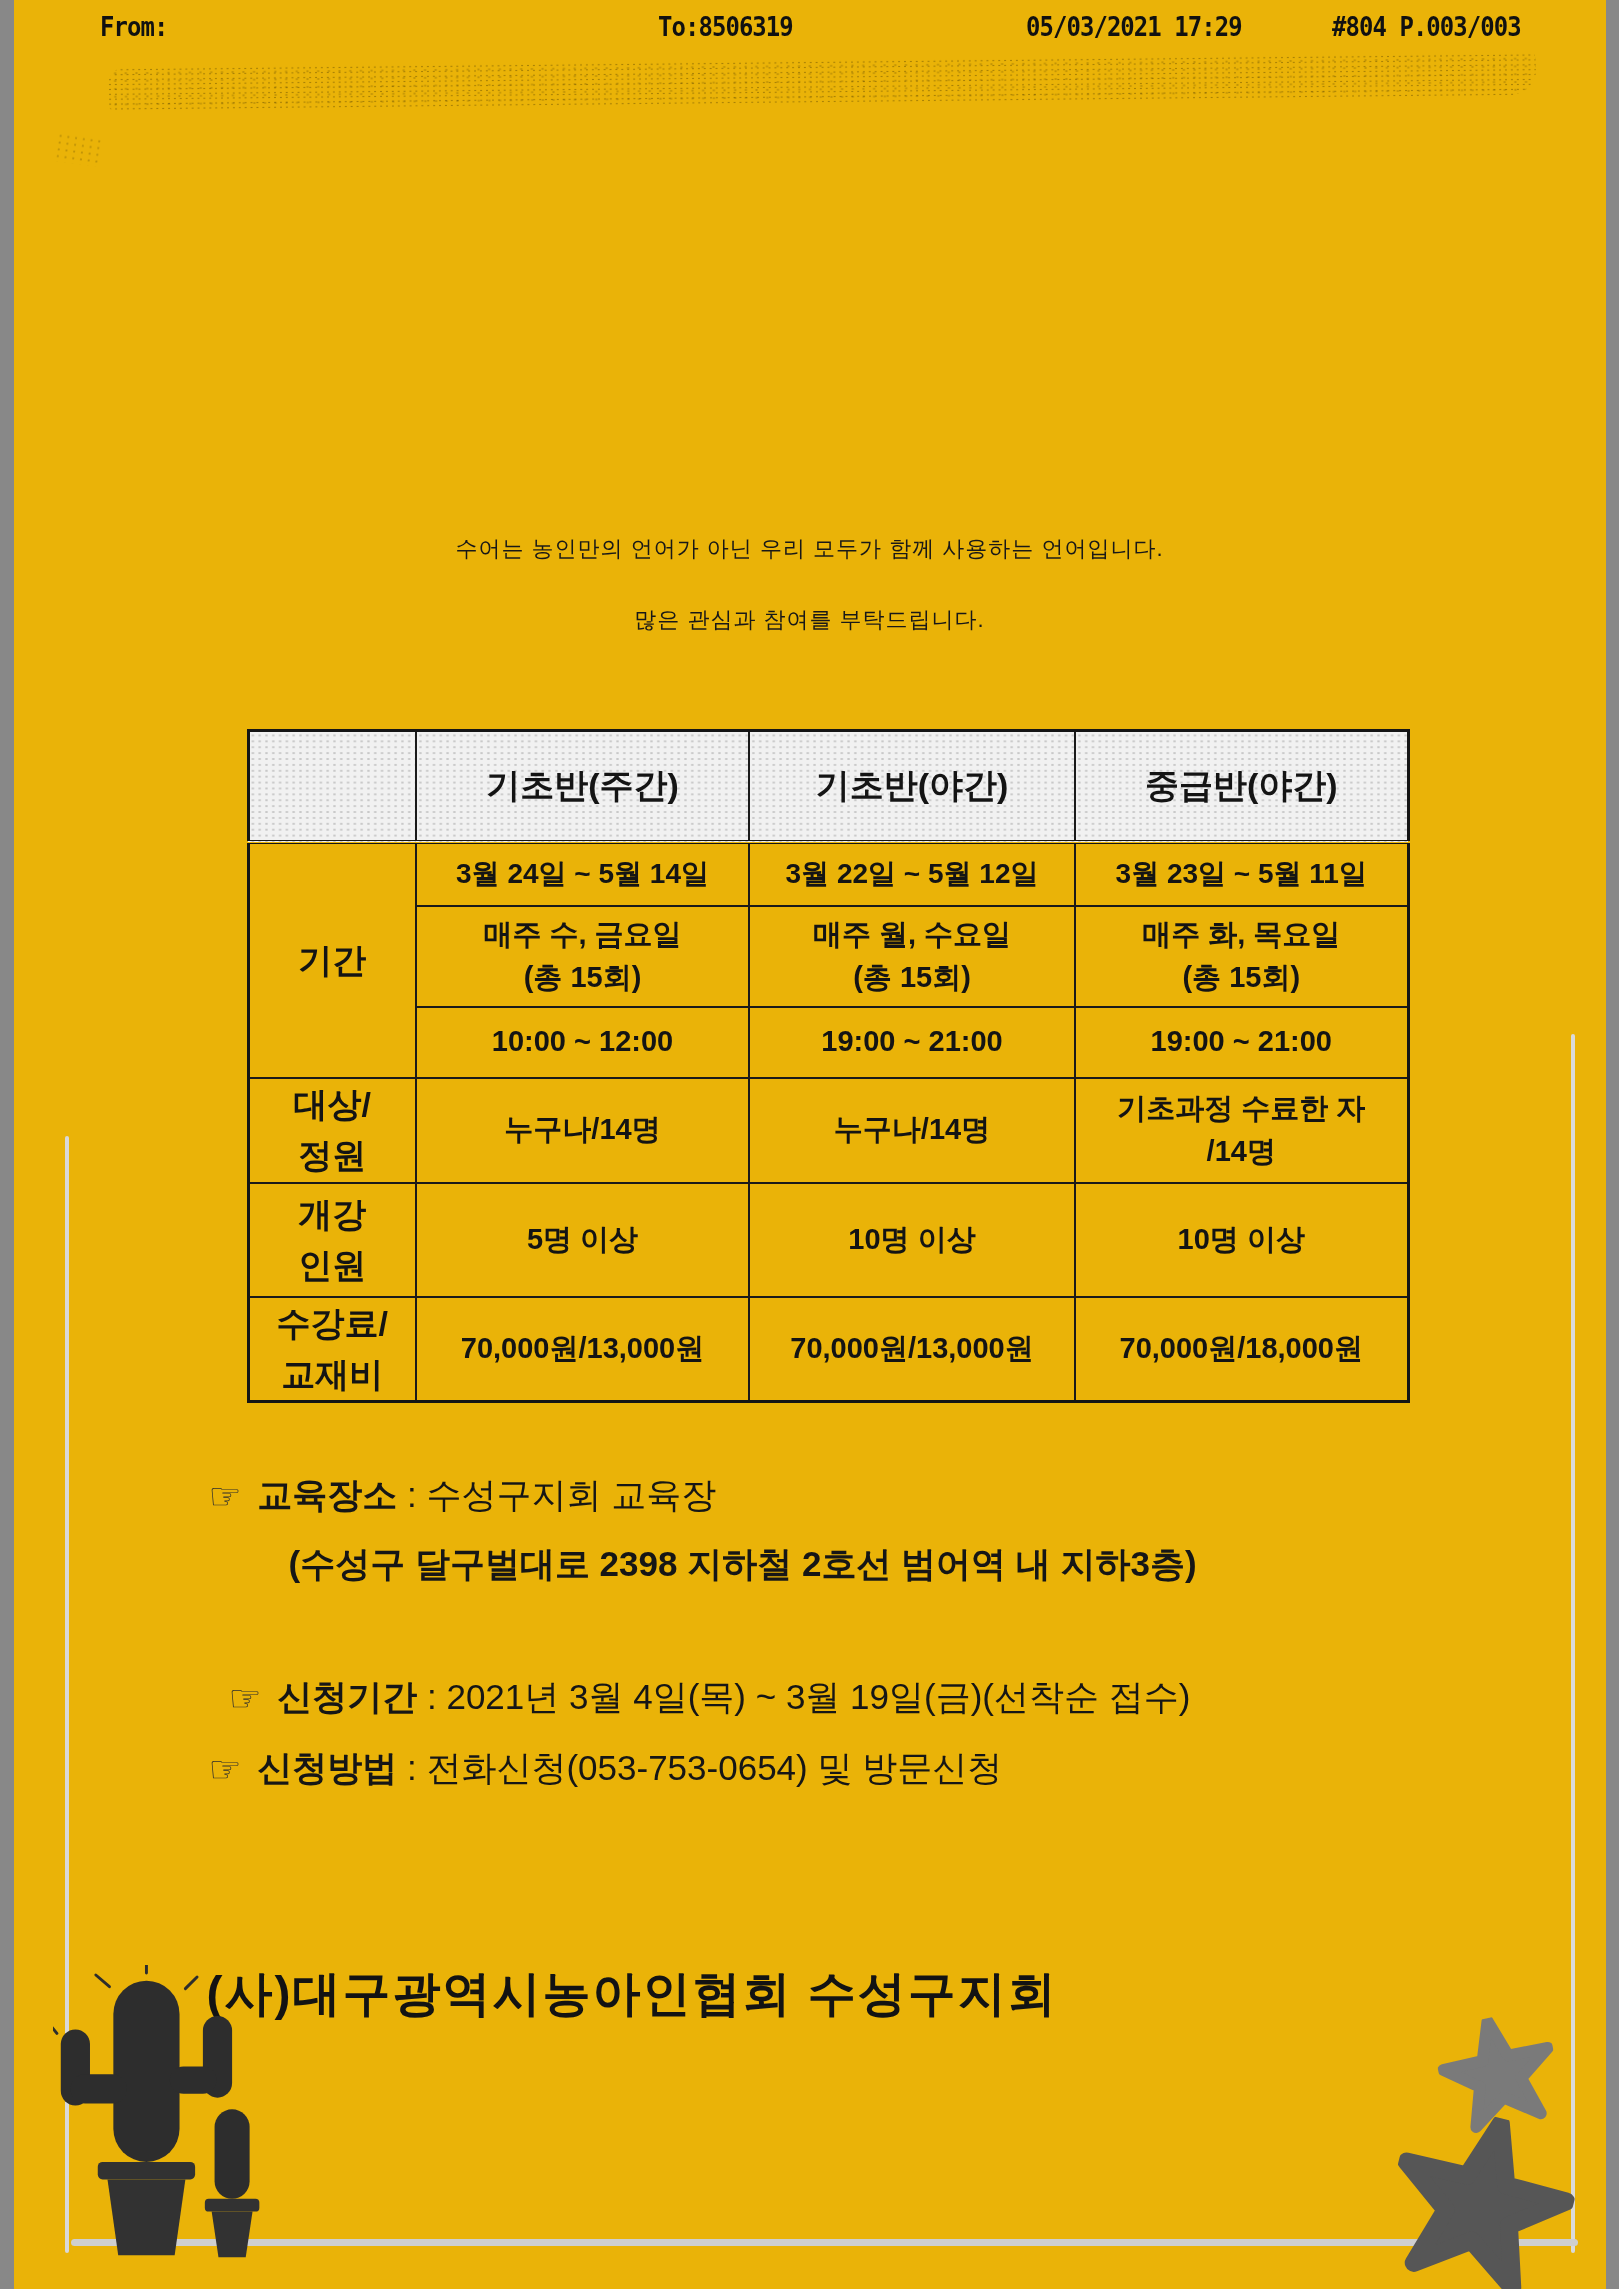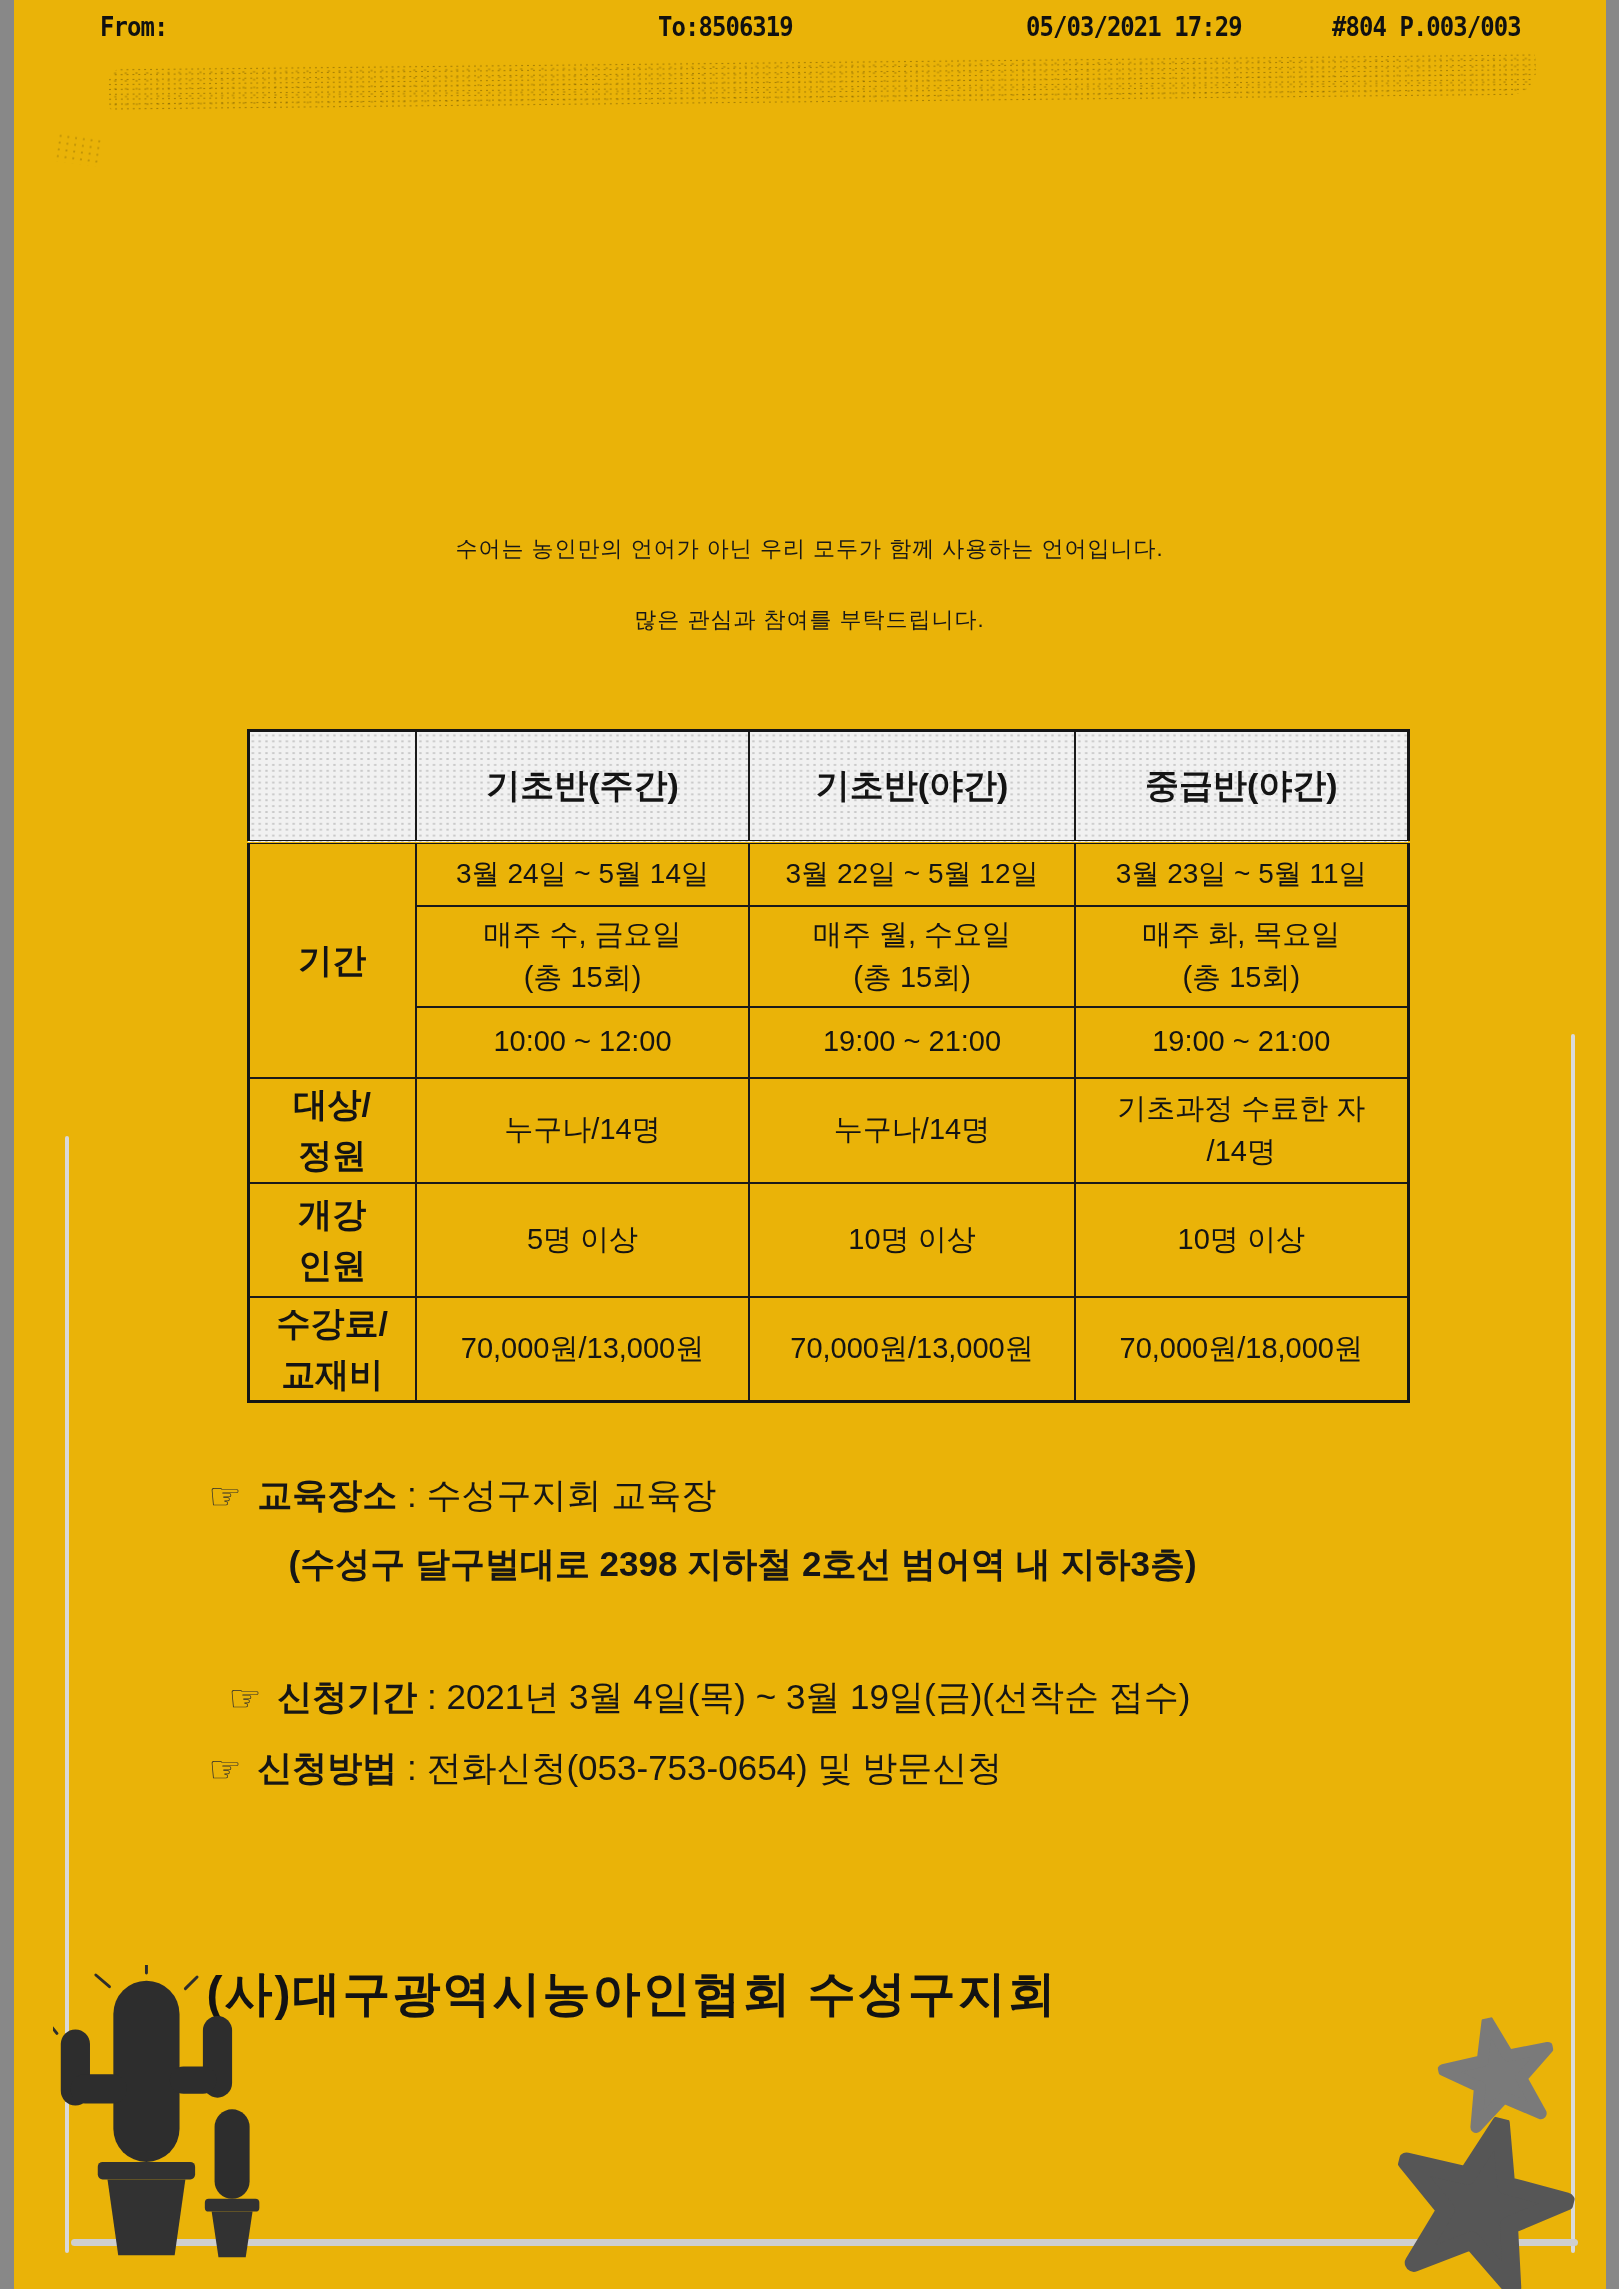--- a/index.html
+++ b/index.html
@@ -69,21 +69,21 @@
     white-space:pre-line; line-height:1.5; color:#141414;
   }
   .class-table th, .class-table .corner {
     background-color:#f1f1f1;
     background-image:radial-gradient(rgba(0,0,0,0.17) 1px, transparent 1.4px);
     background-size:6.8px 5.9px;
     font-size:34px; font-weight:700;
     border-bottom:4.9px double #151515;
   }
   .class-table .rowlabel { font-size:34px; font-weight:700; }
-  .class-table .cell { font-size:29px; font-weight:400; }
+  .class-table .cell { font-size:29px; font-weight:700; }
   .tr-head   { height:111px; }
   .tr-dates  { height:64px; }
   .tr-days   { height:101px;margin-top:40px; }
   .tr-times  { height:71px; }
   .tr-target { height:105px; }
   .tr-start  { height:114px; }
   .tr-fee    { height:104px; }
   .class-table .cell.dates { font-size:28px; }
 
   

